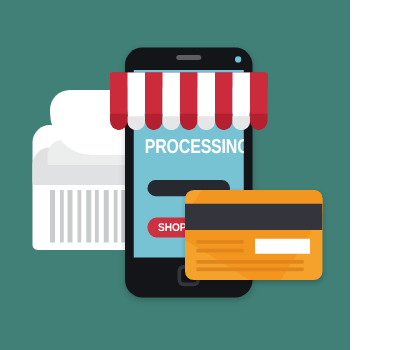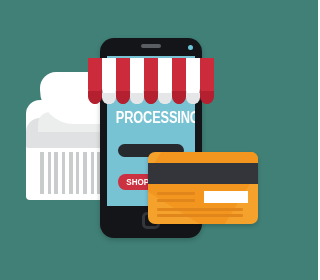--- a/index.html
+++ b/index.html
@@ -5,21 +5,21 @@
   html, body {
     margin: 0;
     padding: 0;
     background: #ffffff;
   }
   body {
     font-family: "Liberation Sans", sans-serif;
   }
   #scene {
     position: relative;
-    width: 318px;
+    width: 280px;
     height: 280px;
     overflow: hidden;
     background: #418077;
   }
 
   
   .receipt {
     position: absolute;
     left: 26px;
     top: 72px;

